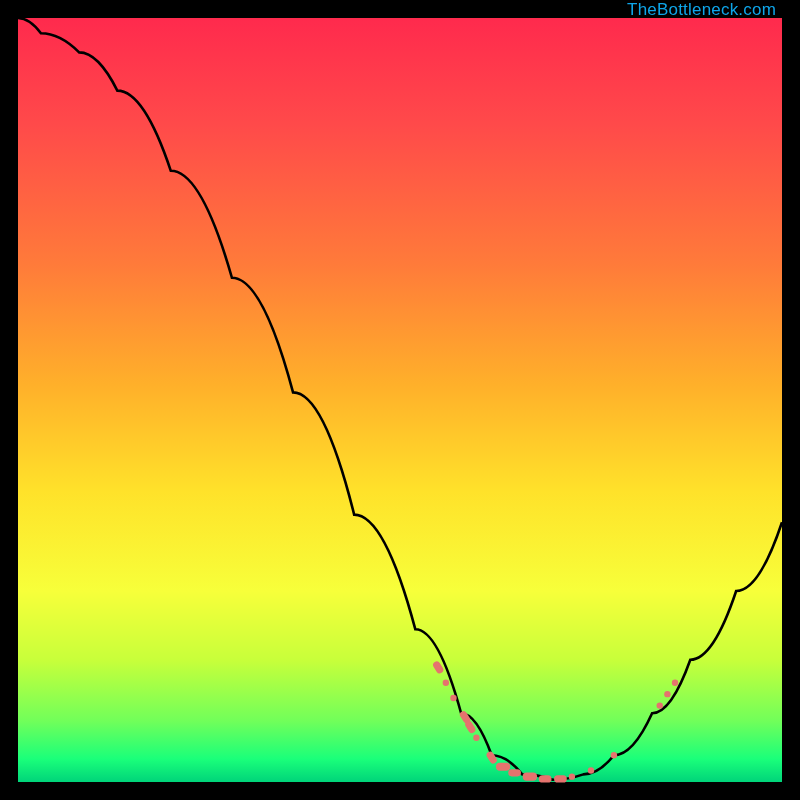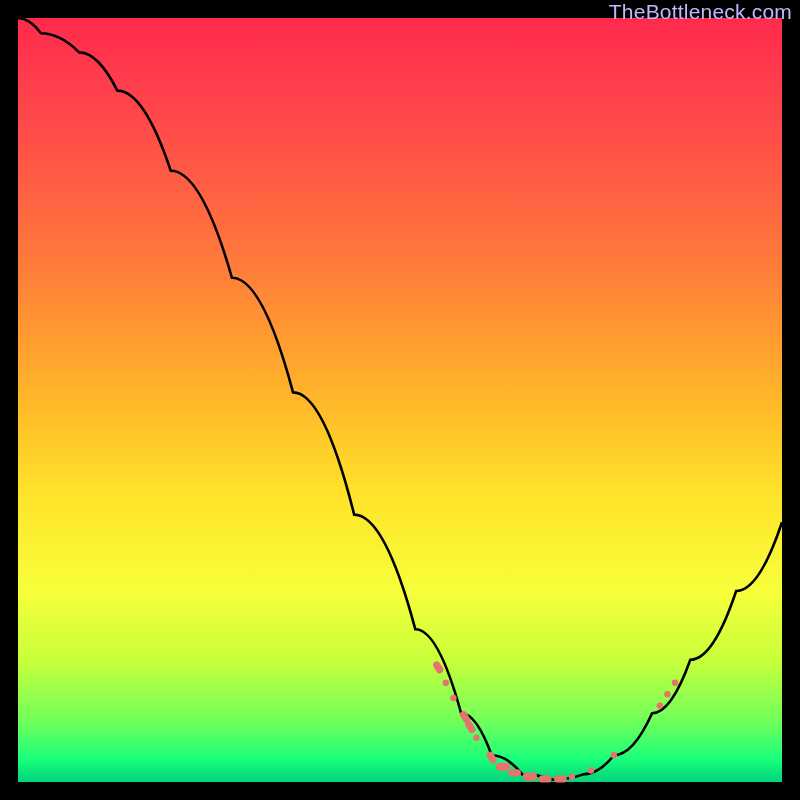--- a/index.html
+++ b/index.html
@@ -35,23 +35,23 @@
       #f7ff3a 75%,
       #c8ff3a 84%,
       #71ff5a 92%,
       #1aff7a 97%,
       #00d47a 100%
     );
   }
   .watermark {
     position: absolute;
     top: 0;
-    right: 8px;
-    color: #c4b5fd;
-    font-size: 21px;
+    right: 24px;
+    color: #0ea5e9;
+    font-size: 17px;
     letter-spacing: 0.2px;
     font-weight: 400;
     user-select: none;
   }
   svg.curve {
     position: absolute;
     left: 0;
     top: 0;
     width: 764px;
     height: 764px;

